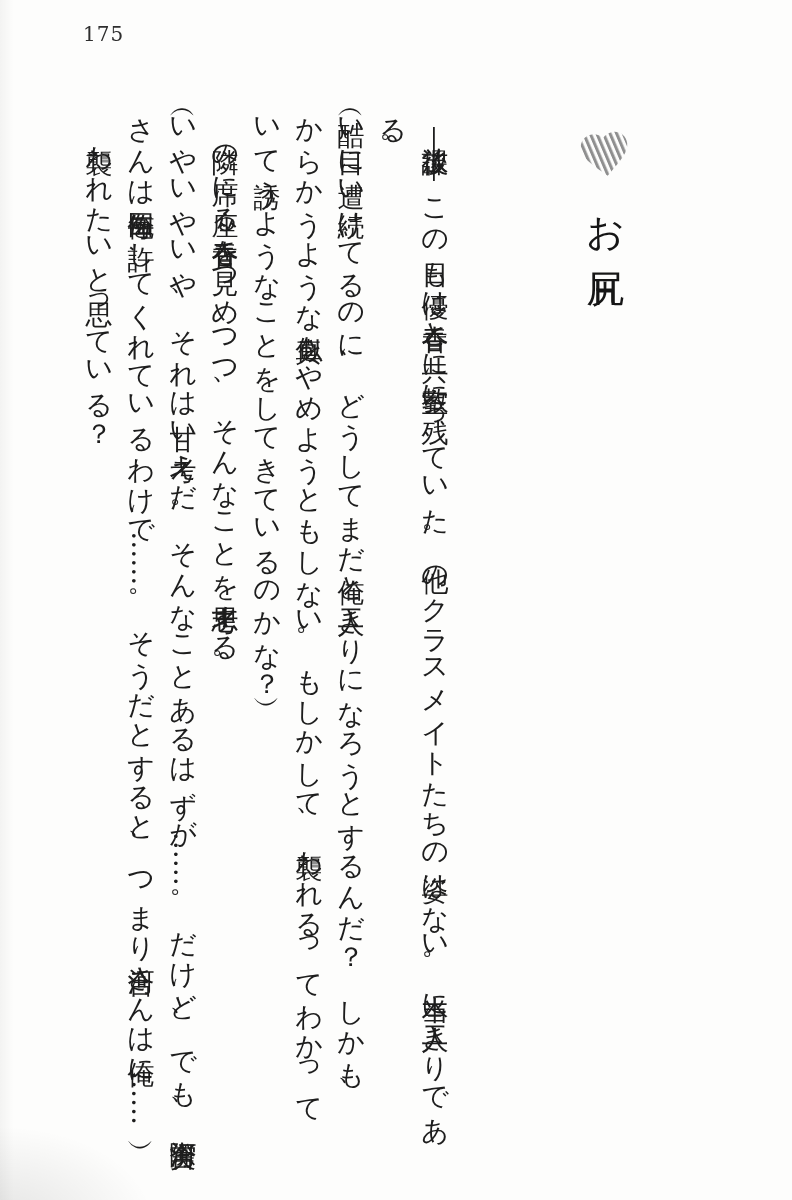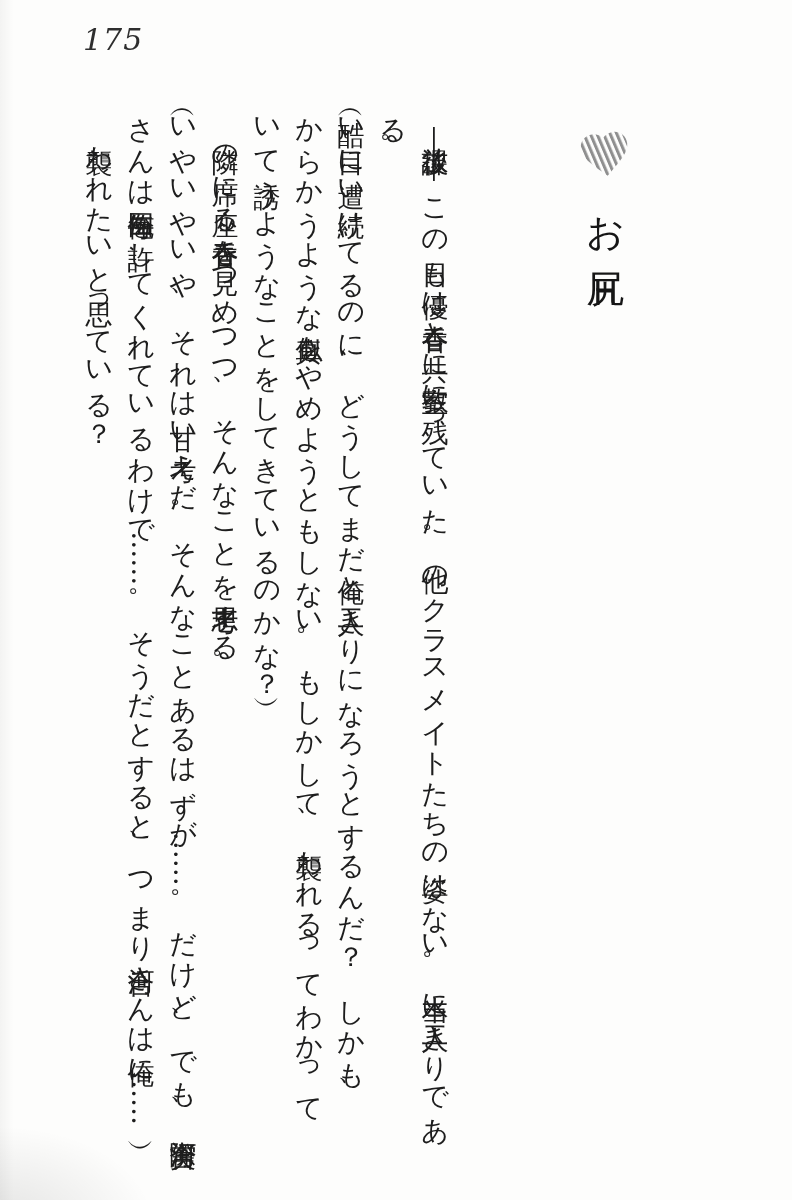--- a/index.html
+++ b/index.html
@@ -15,22 +15,21 @@
     inset: 0;
     background:
       radial-gradient(ellipse 220px 140px at 0% 102%, rgba(0,0,0,0.10), rgba(0,0,0,0) 70%),
       linear-gradient(to right, rgba(0,0,0,0.04), rgba(0,0,0,0) 14px),
       #fdfdfc;
   }
   .page-number {
     position: absolute;
     left: 83px;
     top: 22px;
-    font-size: 30px;
-    font-style: italic;
+    font-size: 20px;
     color: #2e2e2e;
     letter-spacing: 1px;
   }
   .title-block {
     position: absolute;
     left: 574px;
     top: 126px;
     width: 62px;
     display: flex;
     flex-direction: column;

